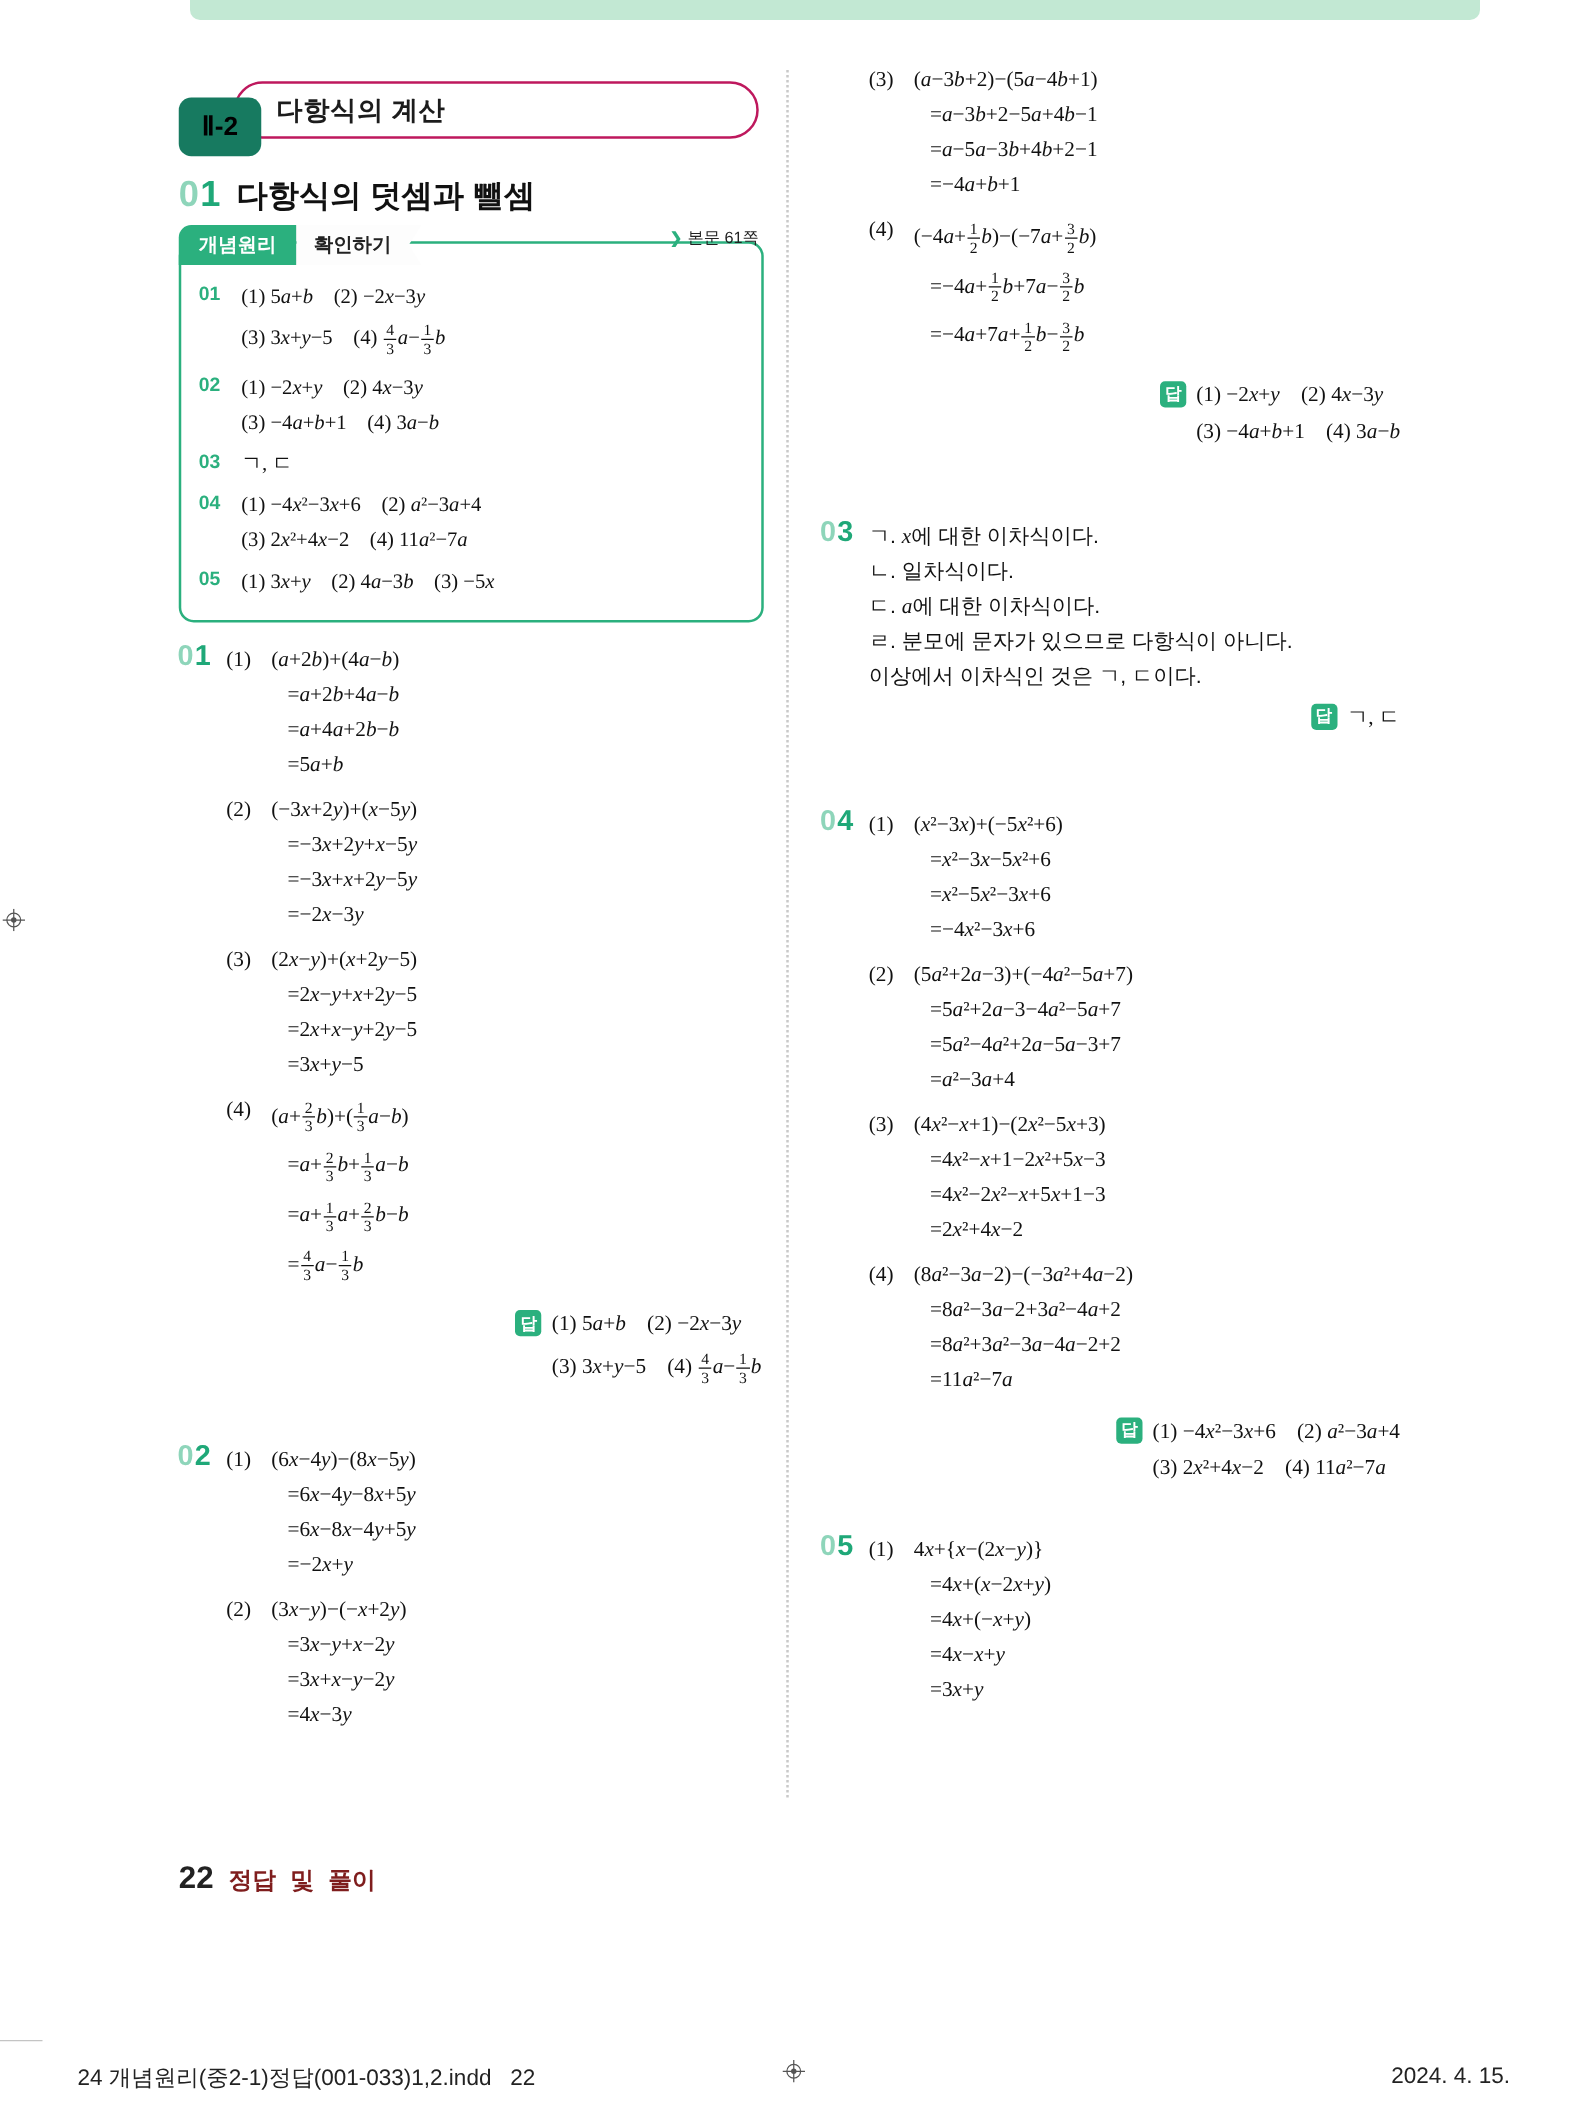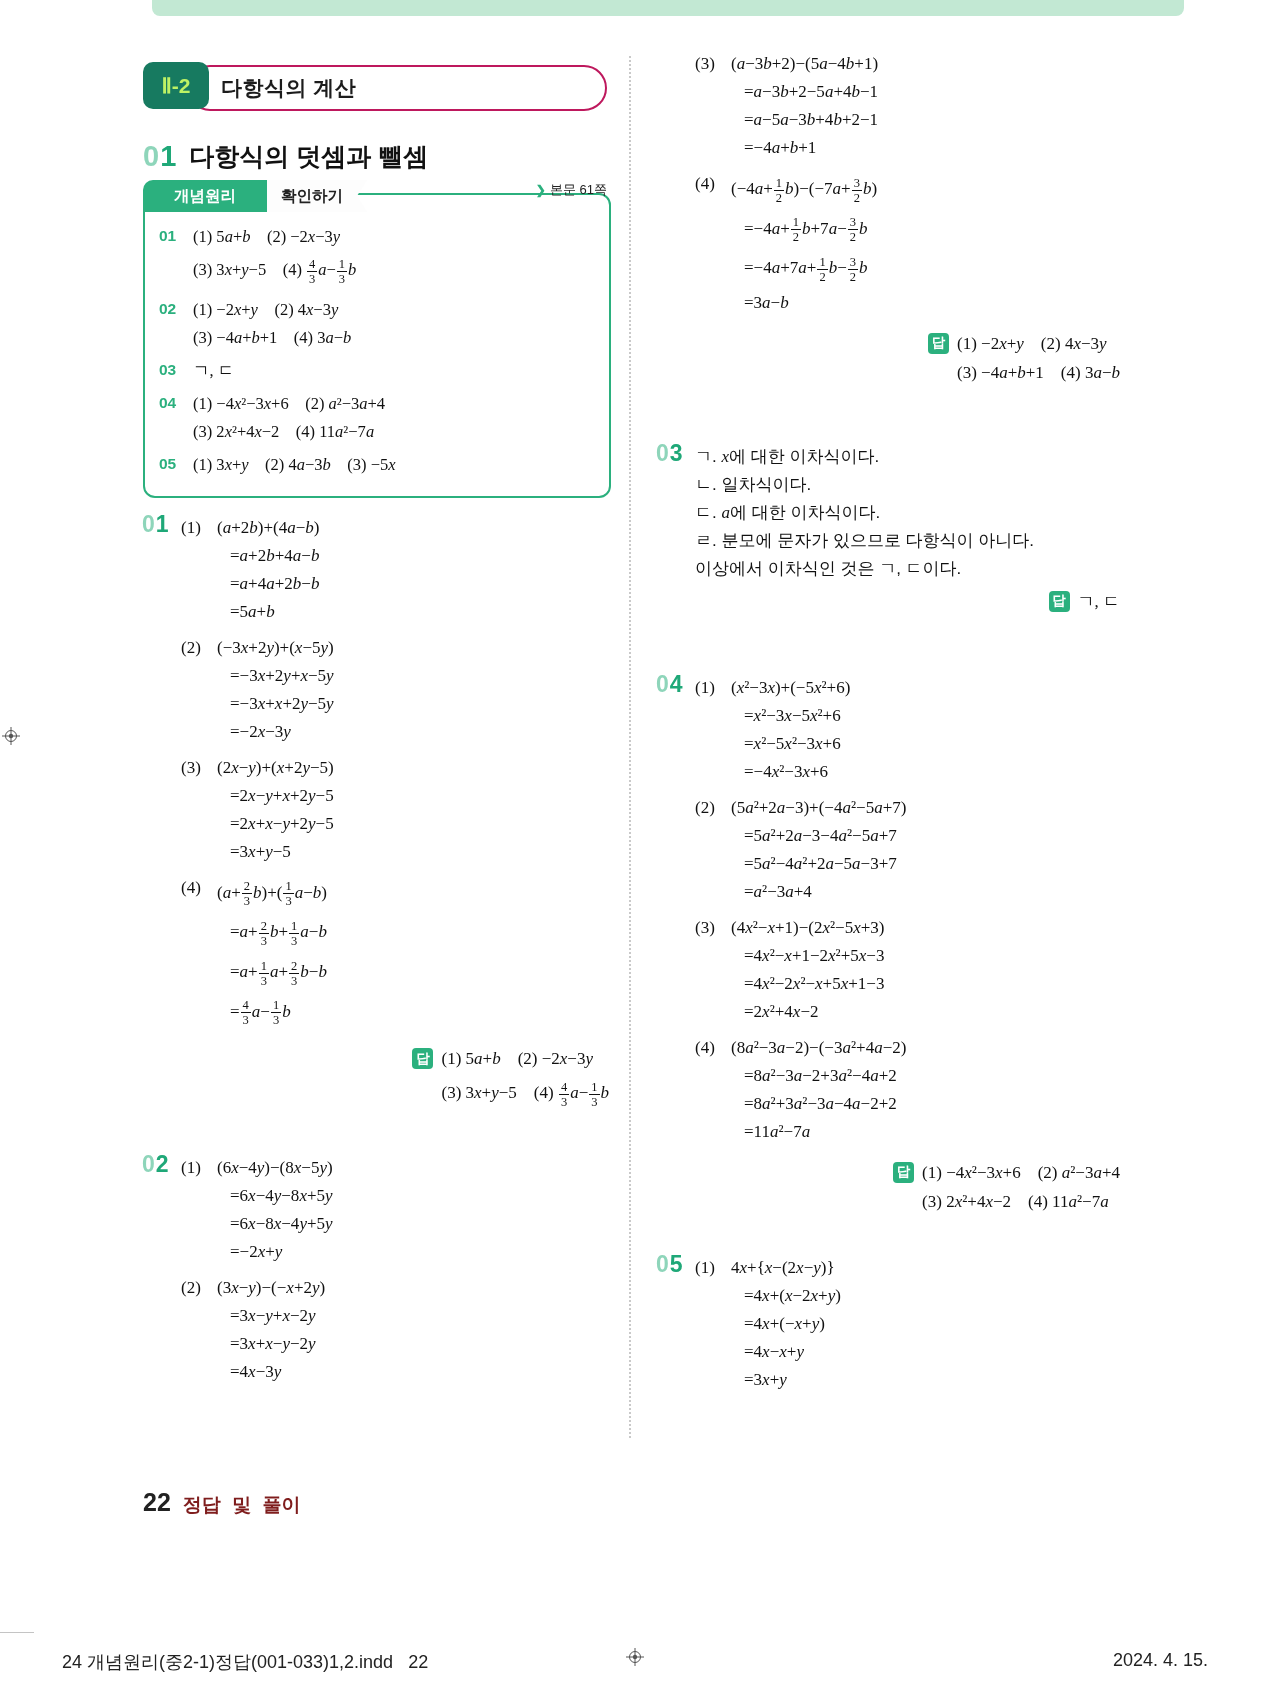--- a/index.html
+++ b/index.html
@@ -12,37 +12,37 @@
   
   .col-left{position:absolute;left:143px;top:62px;width:468px;}
   .col-right{position:absolute;left:657px;top:50px;width:465px;}
   .divider{position:absolute;left:629px;top:56px;height:1382px;border-left:2px dotted #c9c9c9;}
 
   
   .chapter-head{position:relative;height:48px;margin-bottom:30px;}
   .chapter-pill{position:absolute;left:44px;right:4px;top:3px;height:42px;border:2px solid #be185d;
                 border-radius:24px;background:#fff;display:flex;align-items:center;padding-left:32px;
                 font-weight:bold;font-size:21px;letter-spacing:0.5px;}
-  .chapter-badge{position:absolute;left:0;top:0;width:66px;height:47px;background:#177a60;color:#bef264;
+  .chapter-badge{position:absolute;left:0;top:16px;width:66px;height:47px;background:#177a60;color:#000000;
                  border-radius:10px;display:flex;align-items:center;justify-content:center;
                  font-weight:bold;font-size:21px;z-index:2;}
 
   
   .section-head{display:flex;align-items:center;gap:12px;margin-bottom:20px;}
   .section-num{font-size:29px;font-weight:800;letter-spacing:1px;line-height:1;}
   .section-title{font-size:25px;font-weight:bold;color:#111;}
   .nd0{color:#8ed5ba;}
   .nd1{color:#1fa878;}
 
   
   .concept-box{position:relative;border:2px solid #2bb07e;border-radius:12px;
                padding:28px 14px 12px 14px;margin-bottom:0;}
   .concept-tabs{position:absolute;top:-15px;left:-2px;display:flex;height:32px;}
   .tab-green{background:#2bb07e;color:#fff;font-weight:bold;font-size:15.5px;display:flex;align-items:center;
-             padding:0 31px;border-radius:10px 0 0 0;}
+             padding:0 16px;border-radius:10px 0 0 0;}
   .tab-white{background:#fdfdfd;color:#222;font-weight:800;font-size:15.5px;display:flex;align-items:center;
              padding:0 24px 0 14px;clip-path:polygon(0 0,100% 0,calc(100% - 10px) 50%,100% 100%,0 100%);
              filter:drop-shadow(0 0 1.5px #9a9a9a);}
   .page-ref{position:absolute;top:-14px;right:2px;font-size:13px;color:#222;}
   .page-ref .arrow{color:#2bb07e;font-weight:bold;margin-right:4px;font-size:12px;}
 
   .citem{display:flex;margin-bottom:5px;}
   .cnum{width:34px;flex:none;color:#2bb07e;font-weight:800;font-size:15.5px;padding-top:4px;}
   .clines{flex:1;}
   .clines .mline{font-size:16.5px;}
@@ -307,21 +307,20 @@
                   <span class="fn">3</span>
                   <span class="fd">2</span>
                 </span><i>b</i></div>
               <div class="mline tall cont">=−4<i>a</i>+7<i>a</i>+<span class="frac">
                   <span class="fn">1</span>
                   <span class="fd">2</span>
                 </span><i>b</i>−<span class="frac">
                   <span class="fn">3</span>
                   <span class="fd">2</span>
                 </span><i>b</i></div>
-              <div class="mline cont">=3<i>a</i>−<i>b</i></div>
             </div>
           </div>
         </div>
         <div class="block b1 t-answer">
           <div class="answer">
             <span class="ans-badge">답</span>
             <div class="ans-lines">
               <div class="mline">(1) −2<i>x</i>+<i>y</i> (2) 4<i>x</i>−3<i>y</i></div>
               <div class="mline">(3) −4<i>a</i>+<i>b</i>+1 (4) 3<i>a</i>−<i>b</i></div>
             </div>

